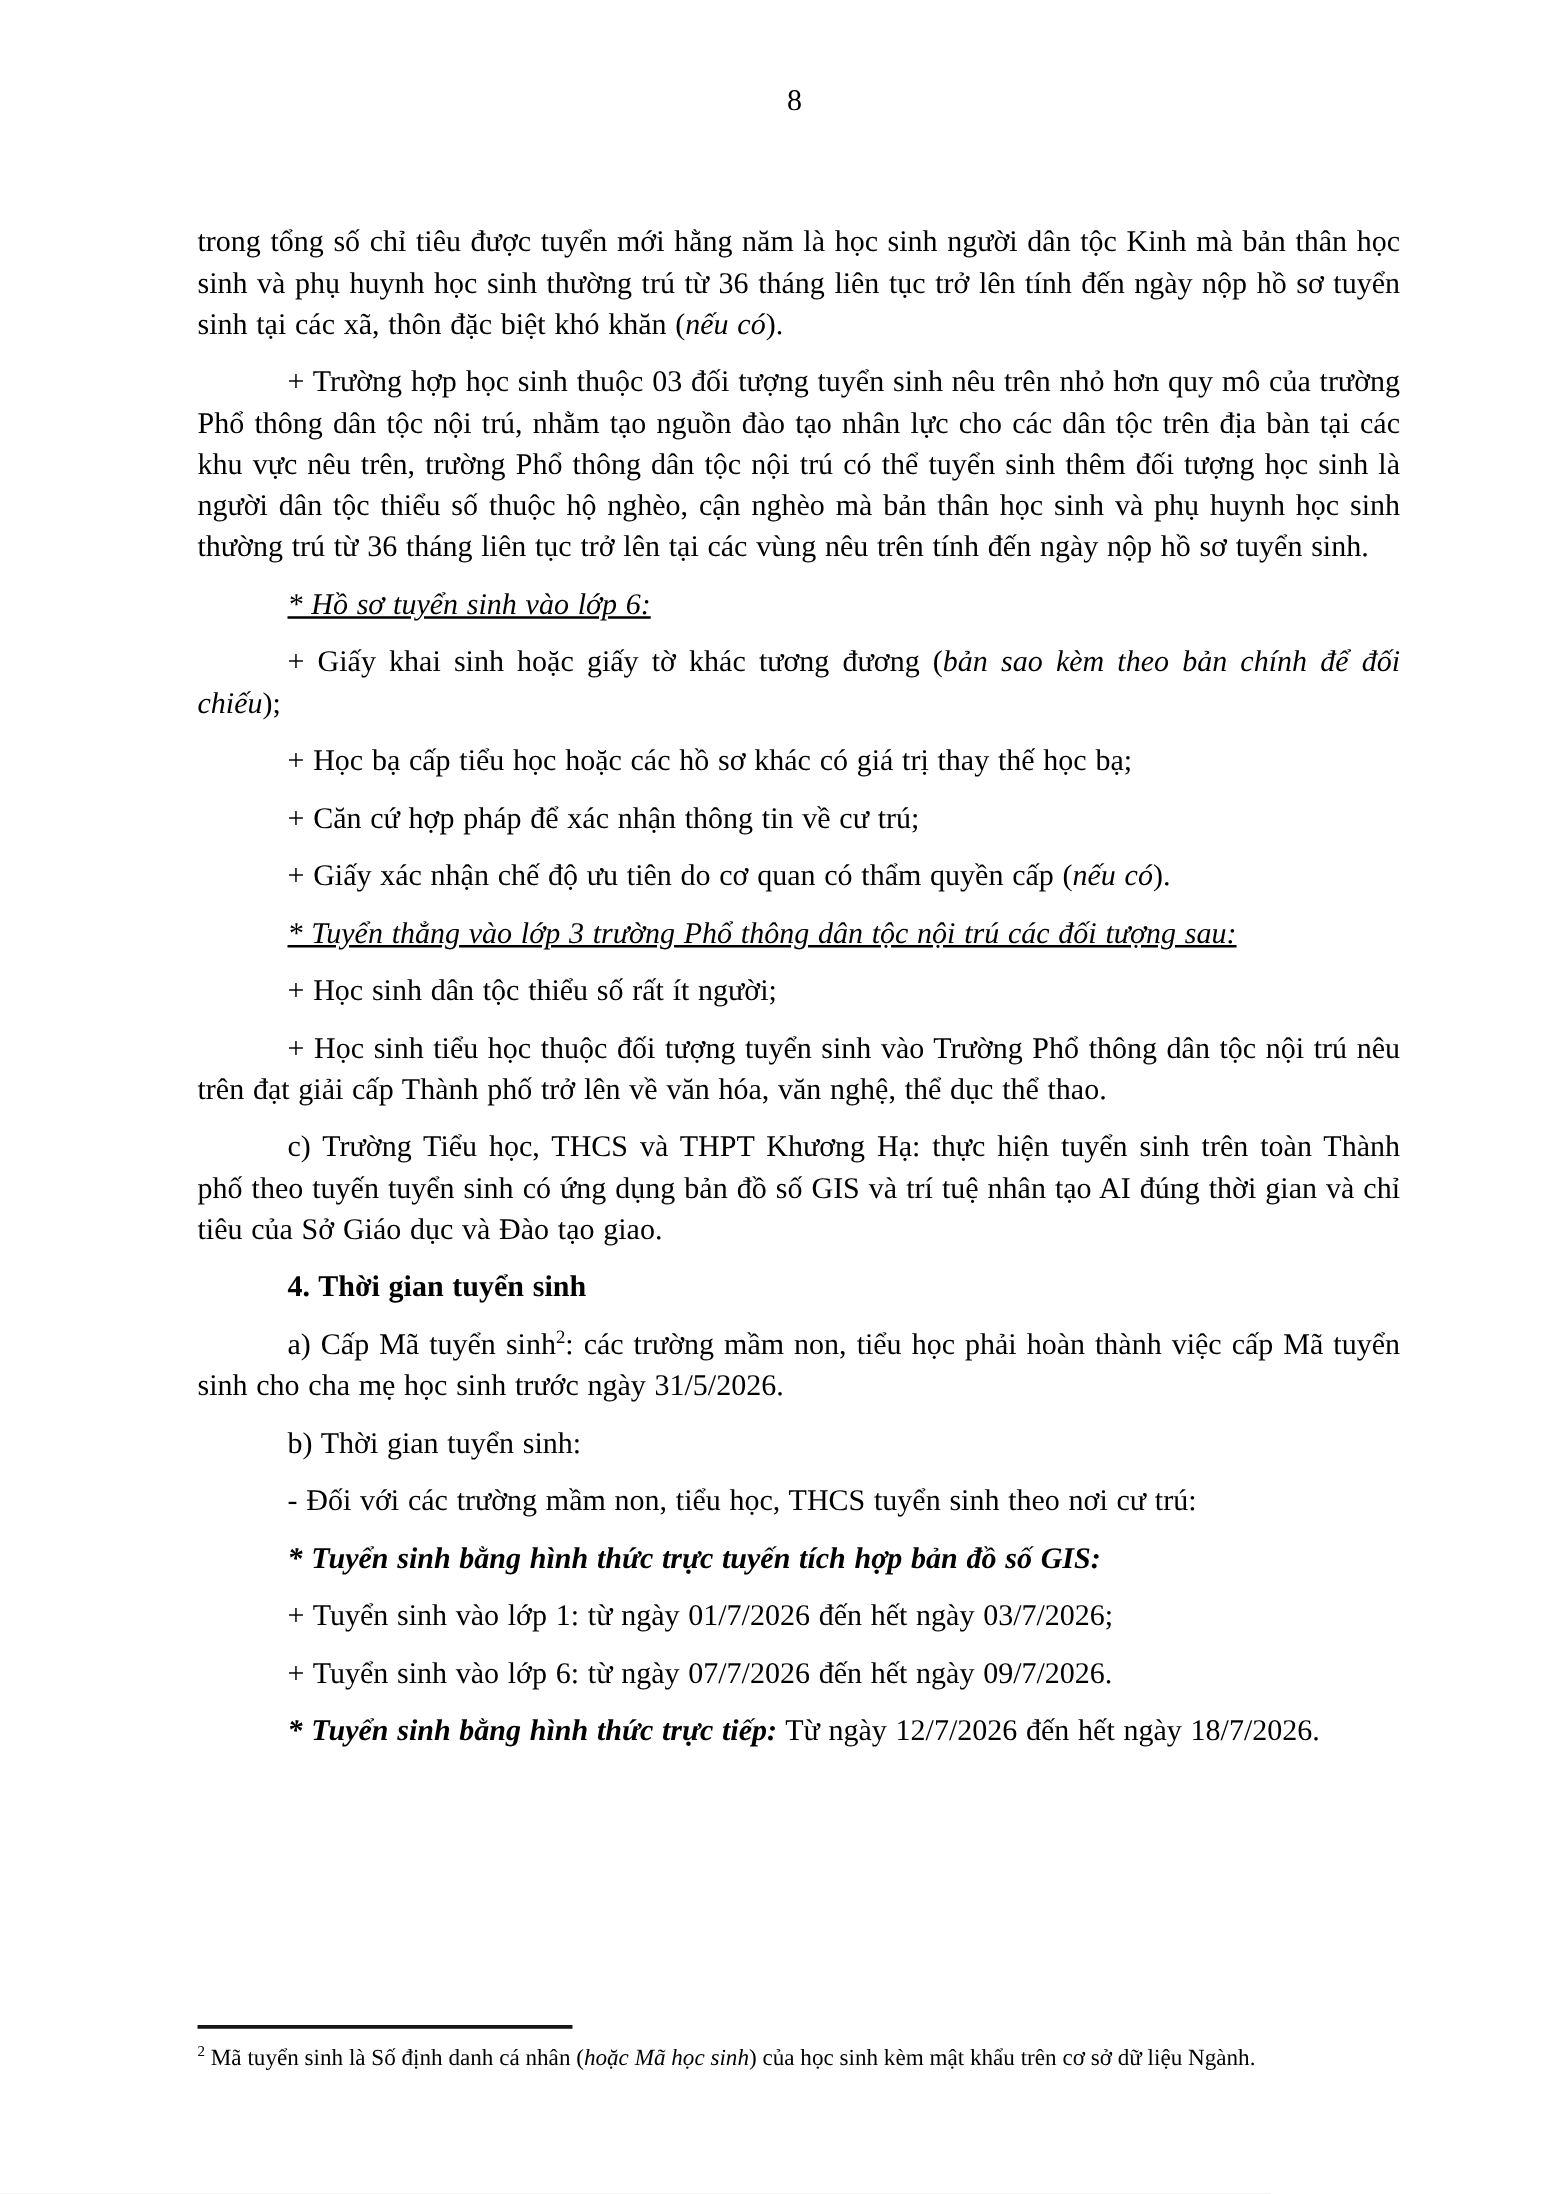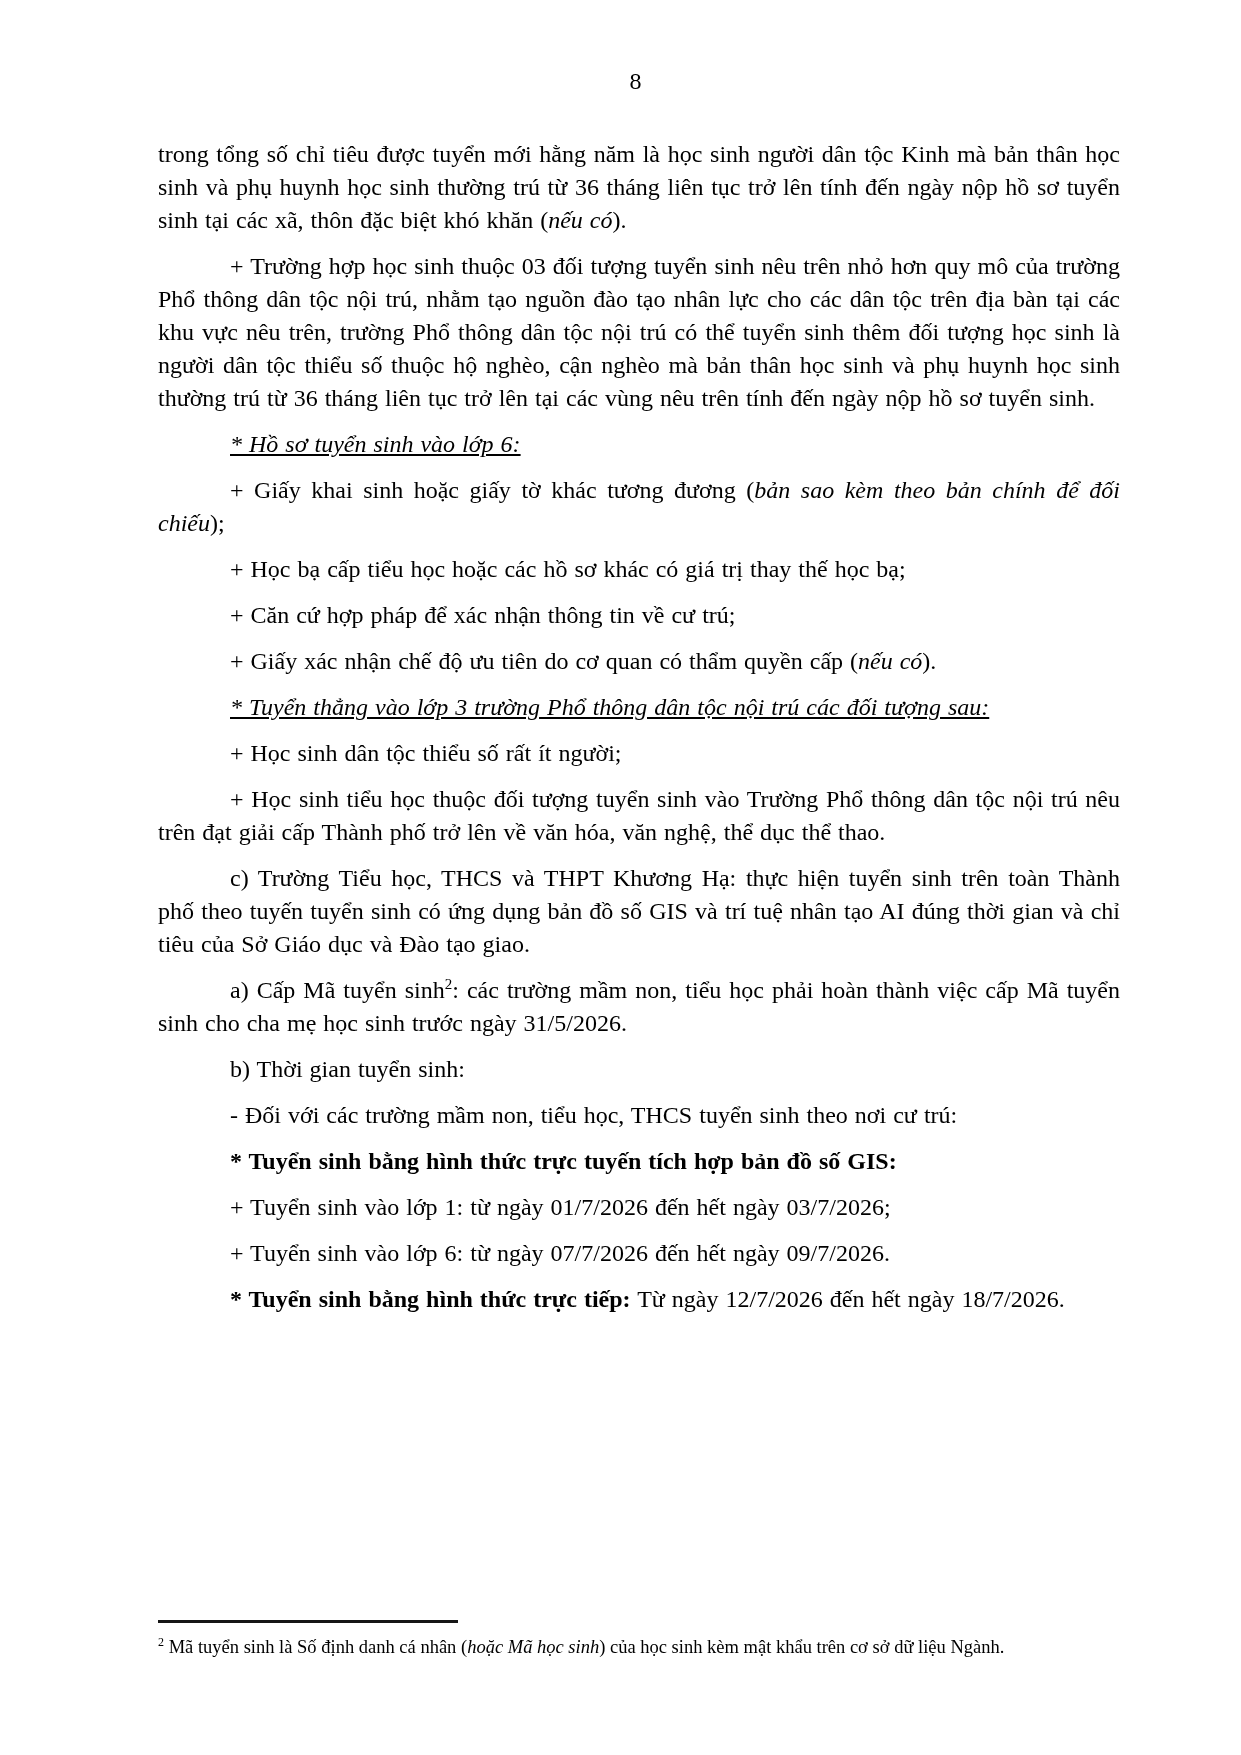--- a/index.html
+++ b/index.html
@@ -34,24 +34,24 @@
     width: 962px;
   }
   .para {
     margin: 0 0 13px 0;
     font-size: 24px;
     line-height: 33px;
     text-align: justify;
     text-indent: 72px;
     word-spacing: 1px;
   }
-  .noindent { text-indent: 0; }
+  .noindent { text-indent: 0; margin-top: 40px; }
   .bold { font-weight: bold; }
   .italic { font-style: italic; text-decoration: underline; }
-  .bi { font-weight: bold; }
+  .bi { font-weight: bold; font-style: italic; }
   em { font-style: italic; }
   sup.ref {
     font-size: 15px;
     line-height: 0;
     vertical-align: 9px;
   }
   .footnote {
     position: absolute;
     left: 158px;
     top: 1620px;
@@ -98,20 +98,21 @@
     <p class="para"><span>+ Giấy xác nhận chế độ ưu tiên do cơ quan có thẩm quyền cấp (</span><em>nếu có</em><span>).</span></p>
 
     <p class="para italic"><span>* Tuyển thẳng vào lớp 3 trường Phổ thông dân tộc nội trú các đối tượng sau:</span></p>
 
     <p class="para"><span>+ Học sinh dân tộc thiểu số rất ít người;</span></p>
 
     <p class="para"><span>+ Học sinh tiểu học thuộc đối tượng tuyển sinh vào Trường Phổ thông dân tộc nội trú nêu trên đạt giải cấp Thành phố trở lên về văn hóa, văn nghệ, thể dục thể thao.</span></p>
 
     <p class="para"><span>c) Trường Tiểu học, THCS và THPT Khương Hạ: thực hiện tuyển sinh trên toàn Thành phố theo tuyến tuyển sinh có ứng dụng bản đồ số GIS và trí tuệ nhân tạo AI đúng thời gian và chỉ tiêu của Sở Giáo dục và Đào tạo giao.</span></p>
 
+    <p class="para bold"><span>4. Thời gian tuyển sinh</span></p>
 
     <p class="para"><span>a) Cấp Mã tuyển sinh</span><sup class="ref">2</sup><span>: các trường mầm non, tiểu học phải hoàn thành việc cấp Mã tuyển sinh cho cha mẹ học sinh trước ngày 31/5/2026.</span></p>
 
     <p class="para"><span>b) Thời gian tuyển sinh:</span></p>
 
     <p class="para"><span>- Đối với các trường mầm non, tiểu học, THCS tuyển sinh theo nơi cư trú:</span></p>
 
     <p class="para bi"><span>* Tuyển sinh bằng hình thức trực tuyến tích hợp bản đồ số GIS:</span></p>
 
 

